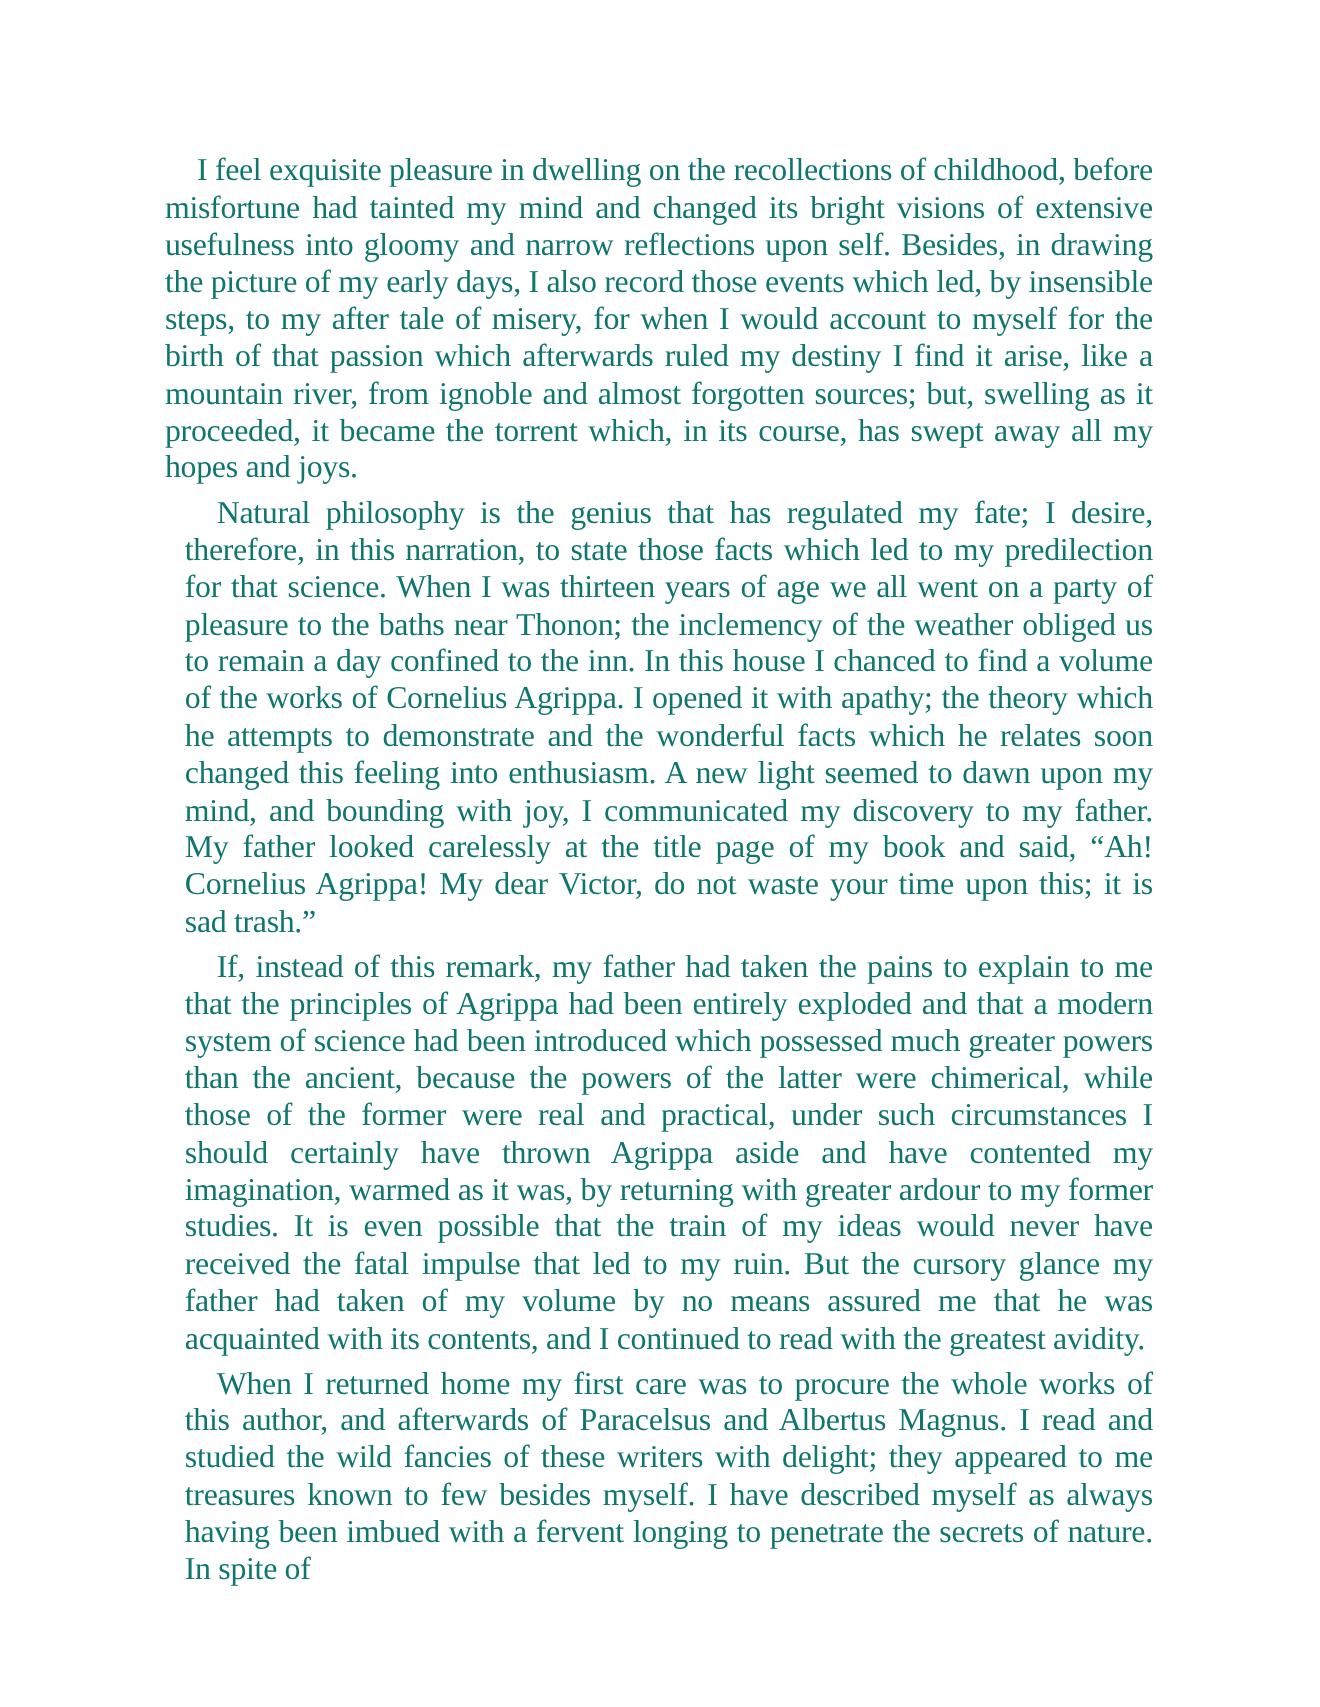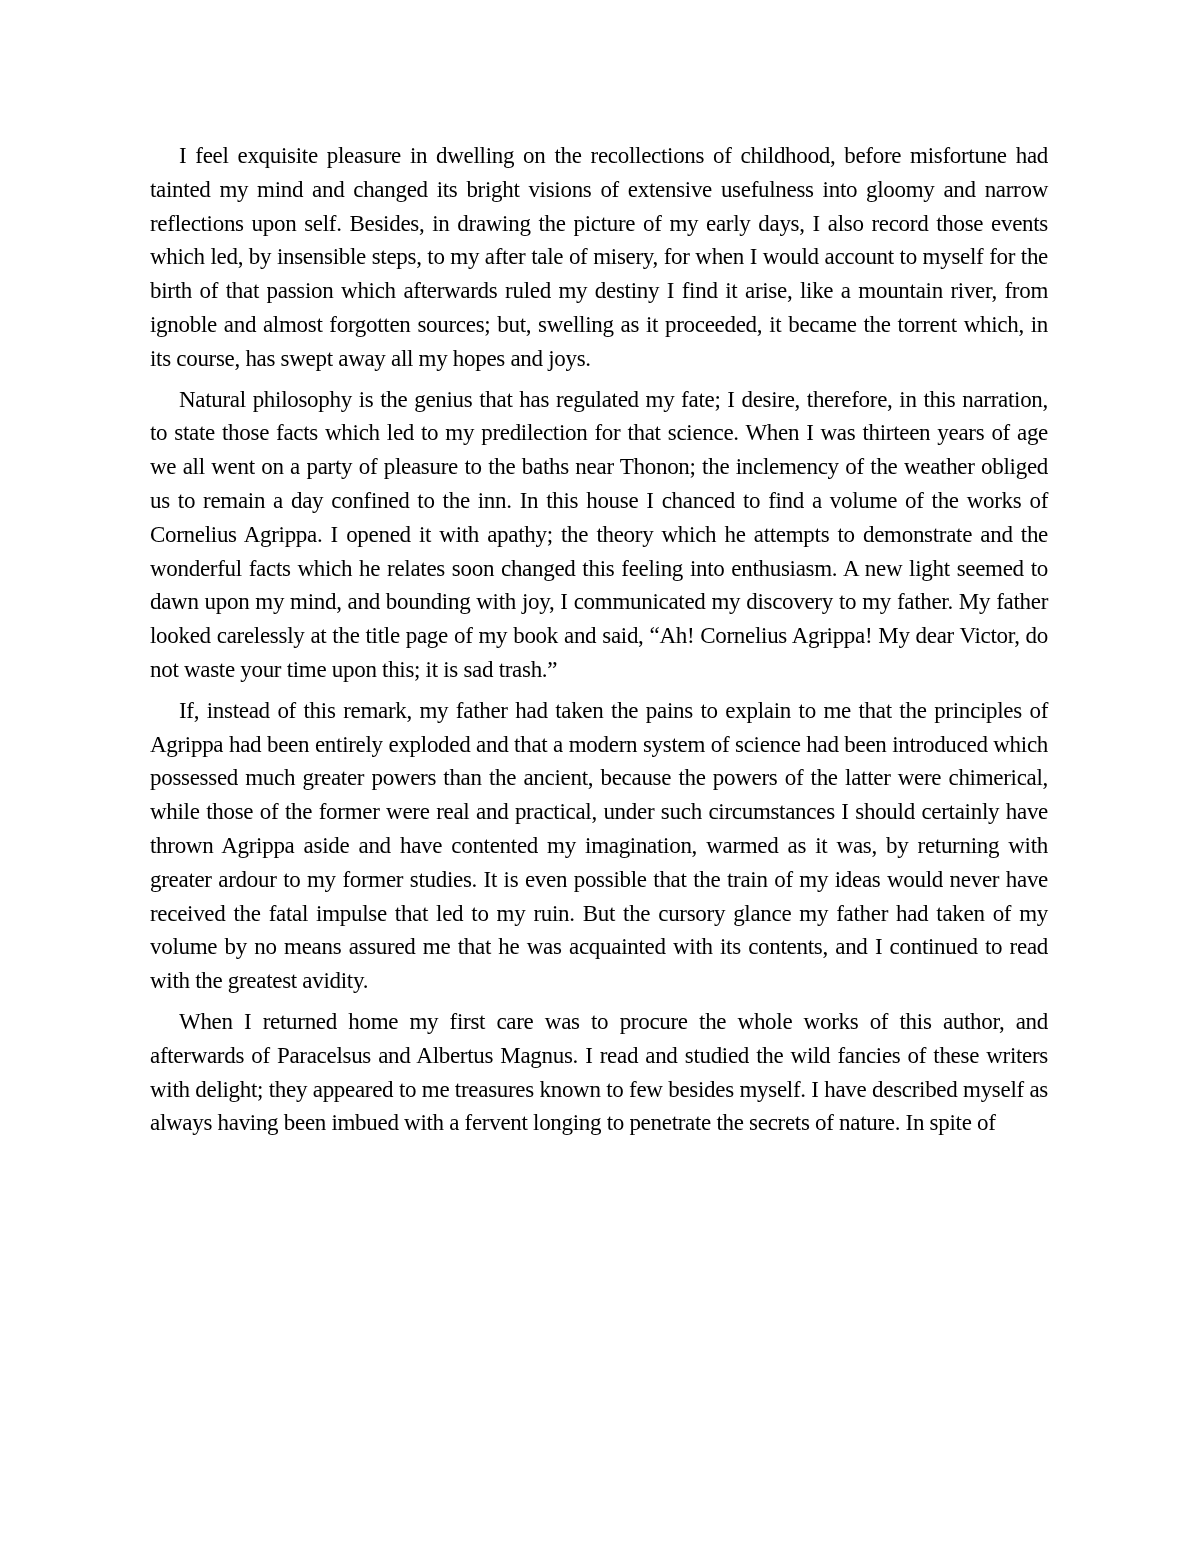--- a/index.html
+++ b/index.html
@@ -3,31 +3,31 @@
 <meta charset="utf-8">
 <style>
   html, body { margin: 0; padding: 0; background: #ffffff; }
   body { width: 1200px; height: 1552px; position: relative; overflow: hidden; }
   .page {
     position: absolute;
     left: 150px;
     top: 139px;
     width: 898px;
     font-family: "Liberation Serif", serif;
-    font-size: 23px;
+    font-size: 29px;
     line-height: 33.8px;
-    color: #000000;
+    color: #0f766e;
     letter-spacing: -0.3px;
   }
   .para {
     margin: 0;
     text-align: justify;
     text-indent: 29px;
   }
-  .para + .para { margin-top: 7px; }
+  .para + .para { margin-top: 7px; margin-left: 18px; }
 </style>
 </head>
 <body>
 
 <div class="page">
   <p class="para">I feel exquisite pleasure in dwelling on the recollections of childhood, before misfortune had tainted my mind and changed its bright visions of extensive usefulness into gloomy and narrow reflections upon self. Besides, in drawing the picture of my early days, I also record those events which led, by insensible steps, to my after tale of misery, for when I would account to myself for the birth of that passion which afterwards ruled my destiny I find it arise, like a mountain river, from ignoble and almost forgotten sources; but, swelling as it proceeded, it became the torrent which, in its course, has swept away all my hopes and joys.</p>
   <p class="para">Natural philosophy is the genius that has regulated my fate; I desire, therefore, in this narration, to state those facts which led to my predilection for that science. When I was thirteen years of age we all went on a party of pleasure to the baths near Thonon; the inclemency of the weather obliged us to remain a day confined to the inn. In this house I chanced to find a volume of the works of Cornelius Agrippa. I opened it with apathy; the theory which he attempts to demonstrate and the wonderful facts which he relates soon changed this feeling into enthusiasm. A new light seemed to dawn upon my mind, and bounding with joy, I communicated my discovery to my father. My father looked carelessly at the title page of my book and said, “Ah! Cornelius Agrippa! My dear Victor, do not waste your time upon this; it is sad trash.”</p>
   <p class="para">If, instead of this remark, my father had taken the pains to explain to me that the principles of Agrippa had been entirely exploded and that a modern system of science had been introduced which possessed much greater powers than the ancient, because the powers of the latter were chimerical, while those of the former were real and practical, under such circumstances I should certainly have thrown Agrippa aside and have contented my imagination, warmed as it was, by returning with greater ardour to my former studies. It is even possible that the train of my ideas would never have received the fatal impulse that led to my ruin. But the cursory glance my father had taken of my volume by no means assured me that he was acquainted with its contents, and I continued to read with the greatest avidity.</p>
   <p class="para">When I returned home my first care was to procure the whole works of this author, and afterwards of Paracelsus and Albertus Magnus. I read and studied the wild fancies of these writers with delight; they appeared to me treasures known to few besides myself. I have described myself as always having been imbued with a fervent longing to penetrate the secrets of nature. In spite of</p>
 </div>

